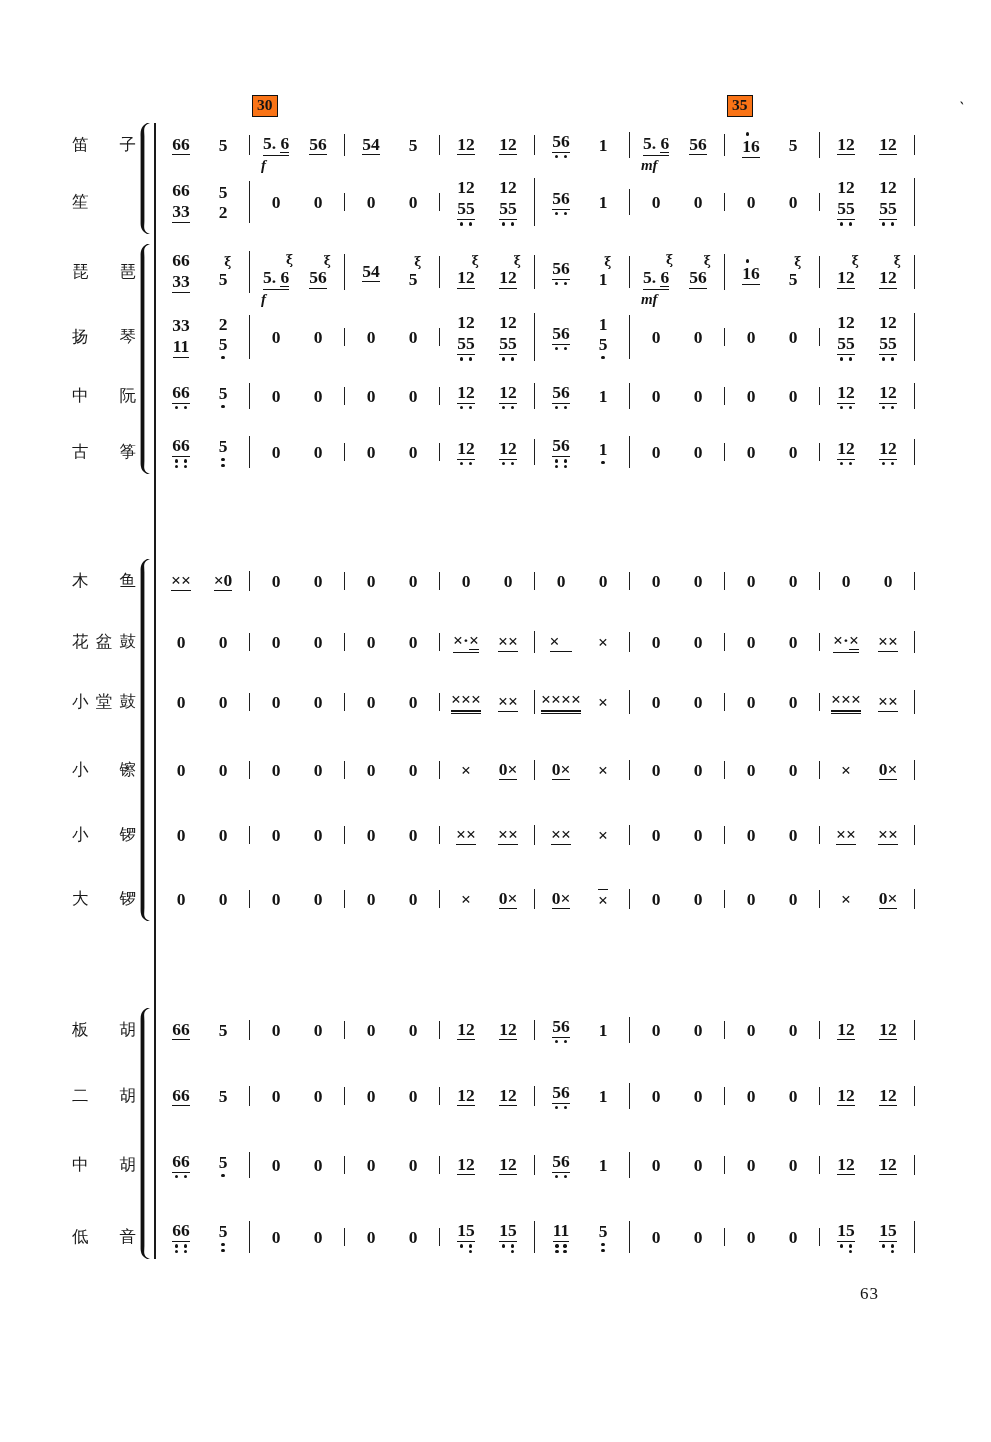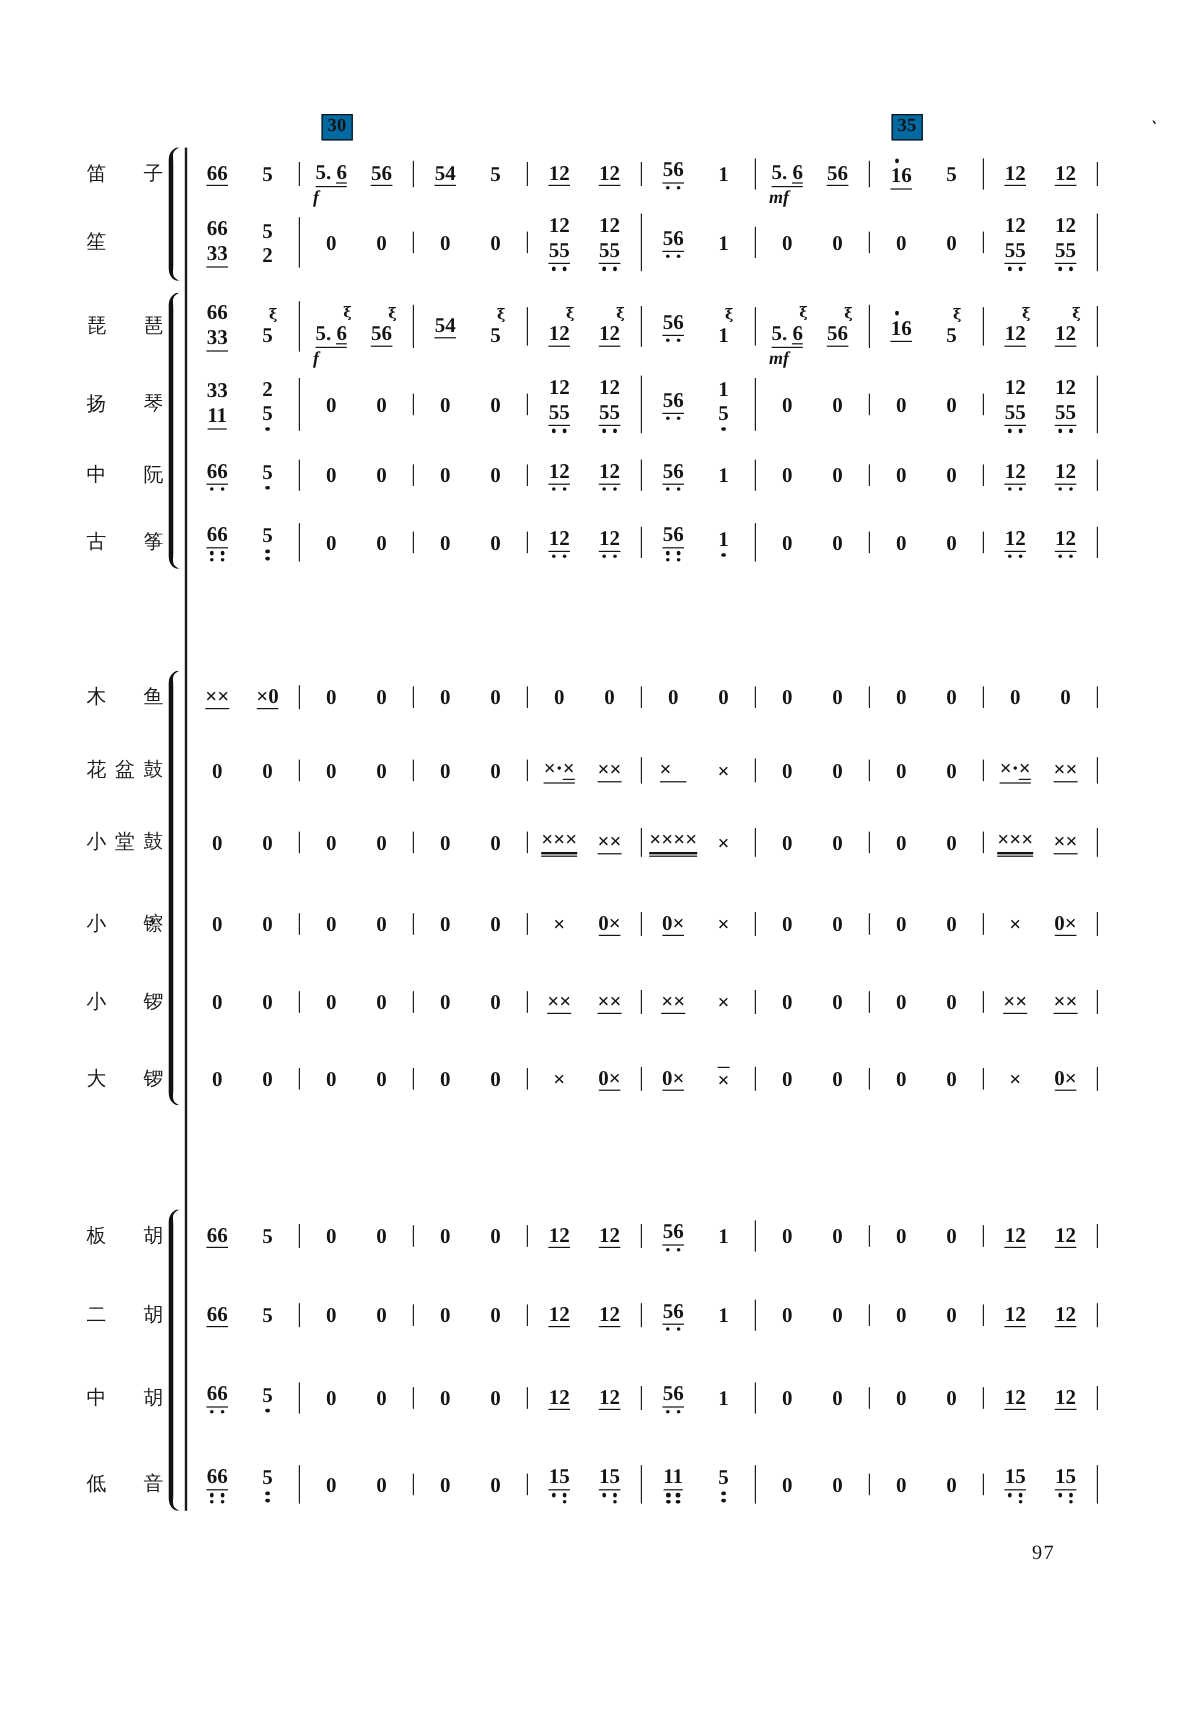--- a/index.html
+++ b/index.html
@@ -23,22 +23,22 @@
   .uL{display:inline-block;border-bottom:1.7px solid #141414;}
   .toptext{display:inline-block;white-space:pre;margin-bottom:2px;}
   .dots-row{display:flex;justify-content:space-around;align-self:stretch;}
   .adots{margin-bottom:1px;}
   .bdots{margin-top:2.5px;}
   .dotcol{display:flex;flex-direction:column;align-items:center;gap:2.3px;}
   .dot{width:3.3px;height:3.3px;border-radius:50%;background:#141414;}
   .trem{font:700 12px "DejaVu Serif",serif;line-height:1;align-self:flex-end;
         transform:translateX(4px);margin-bottom:1.5px;}
   .dyn{position:absolute;top:calc(100% + 1px);left:-2px;font:italic 700 15px "Liberation Serif",serif;}
-  .rh{position:absolute;top:95px;border:1.7px solid #111;background:#0369a1;padding:0 4px;
-      height:20px;line-height:20px;font:700 15.5px "Liberation Serif",serif;margin-left:16px;}
+  .rh{position:absolute;top:95px;border:1.7px solid #111;background:#f97316;padding:0 4px;
+      height:20px;line-height:20px;font:700 15.5px "Liberation Serif",serif;}
   #rh30{left:252px;}
   #rh35{left:727px;}
   #tick{position:absolute;left:958px;top:100px;font:700 14px "DejaVu Serif",serif;transform:rotate(10deg);}
   #pagenum{position:absolute;left:860px;top:1284px;font:400 17px "Liberation Serif",serif;letter-spacing:1px;}
 </style>
 </head>
 <body>
 
 <div id="page">
   <div id="sysline"></div>
@@ -2088,14 +2088,14 @@
                 </div>
               </div>
             </div>
           </div>
         </div>
       </div>
     </div>
   <div id="rh30" class="rh">30</div>
   <div id="rh35" class="rh">35</div>
   <div id="tick">ˋ</div>
-  <div id="pagenum">97</div>
+  <div id="pagenum">63</div>
 </div>
 
 </body></html>

